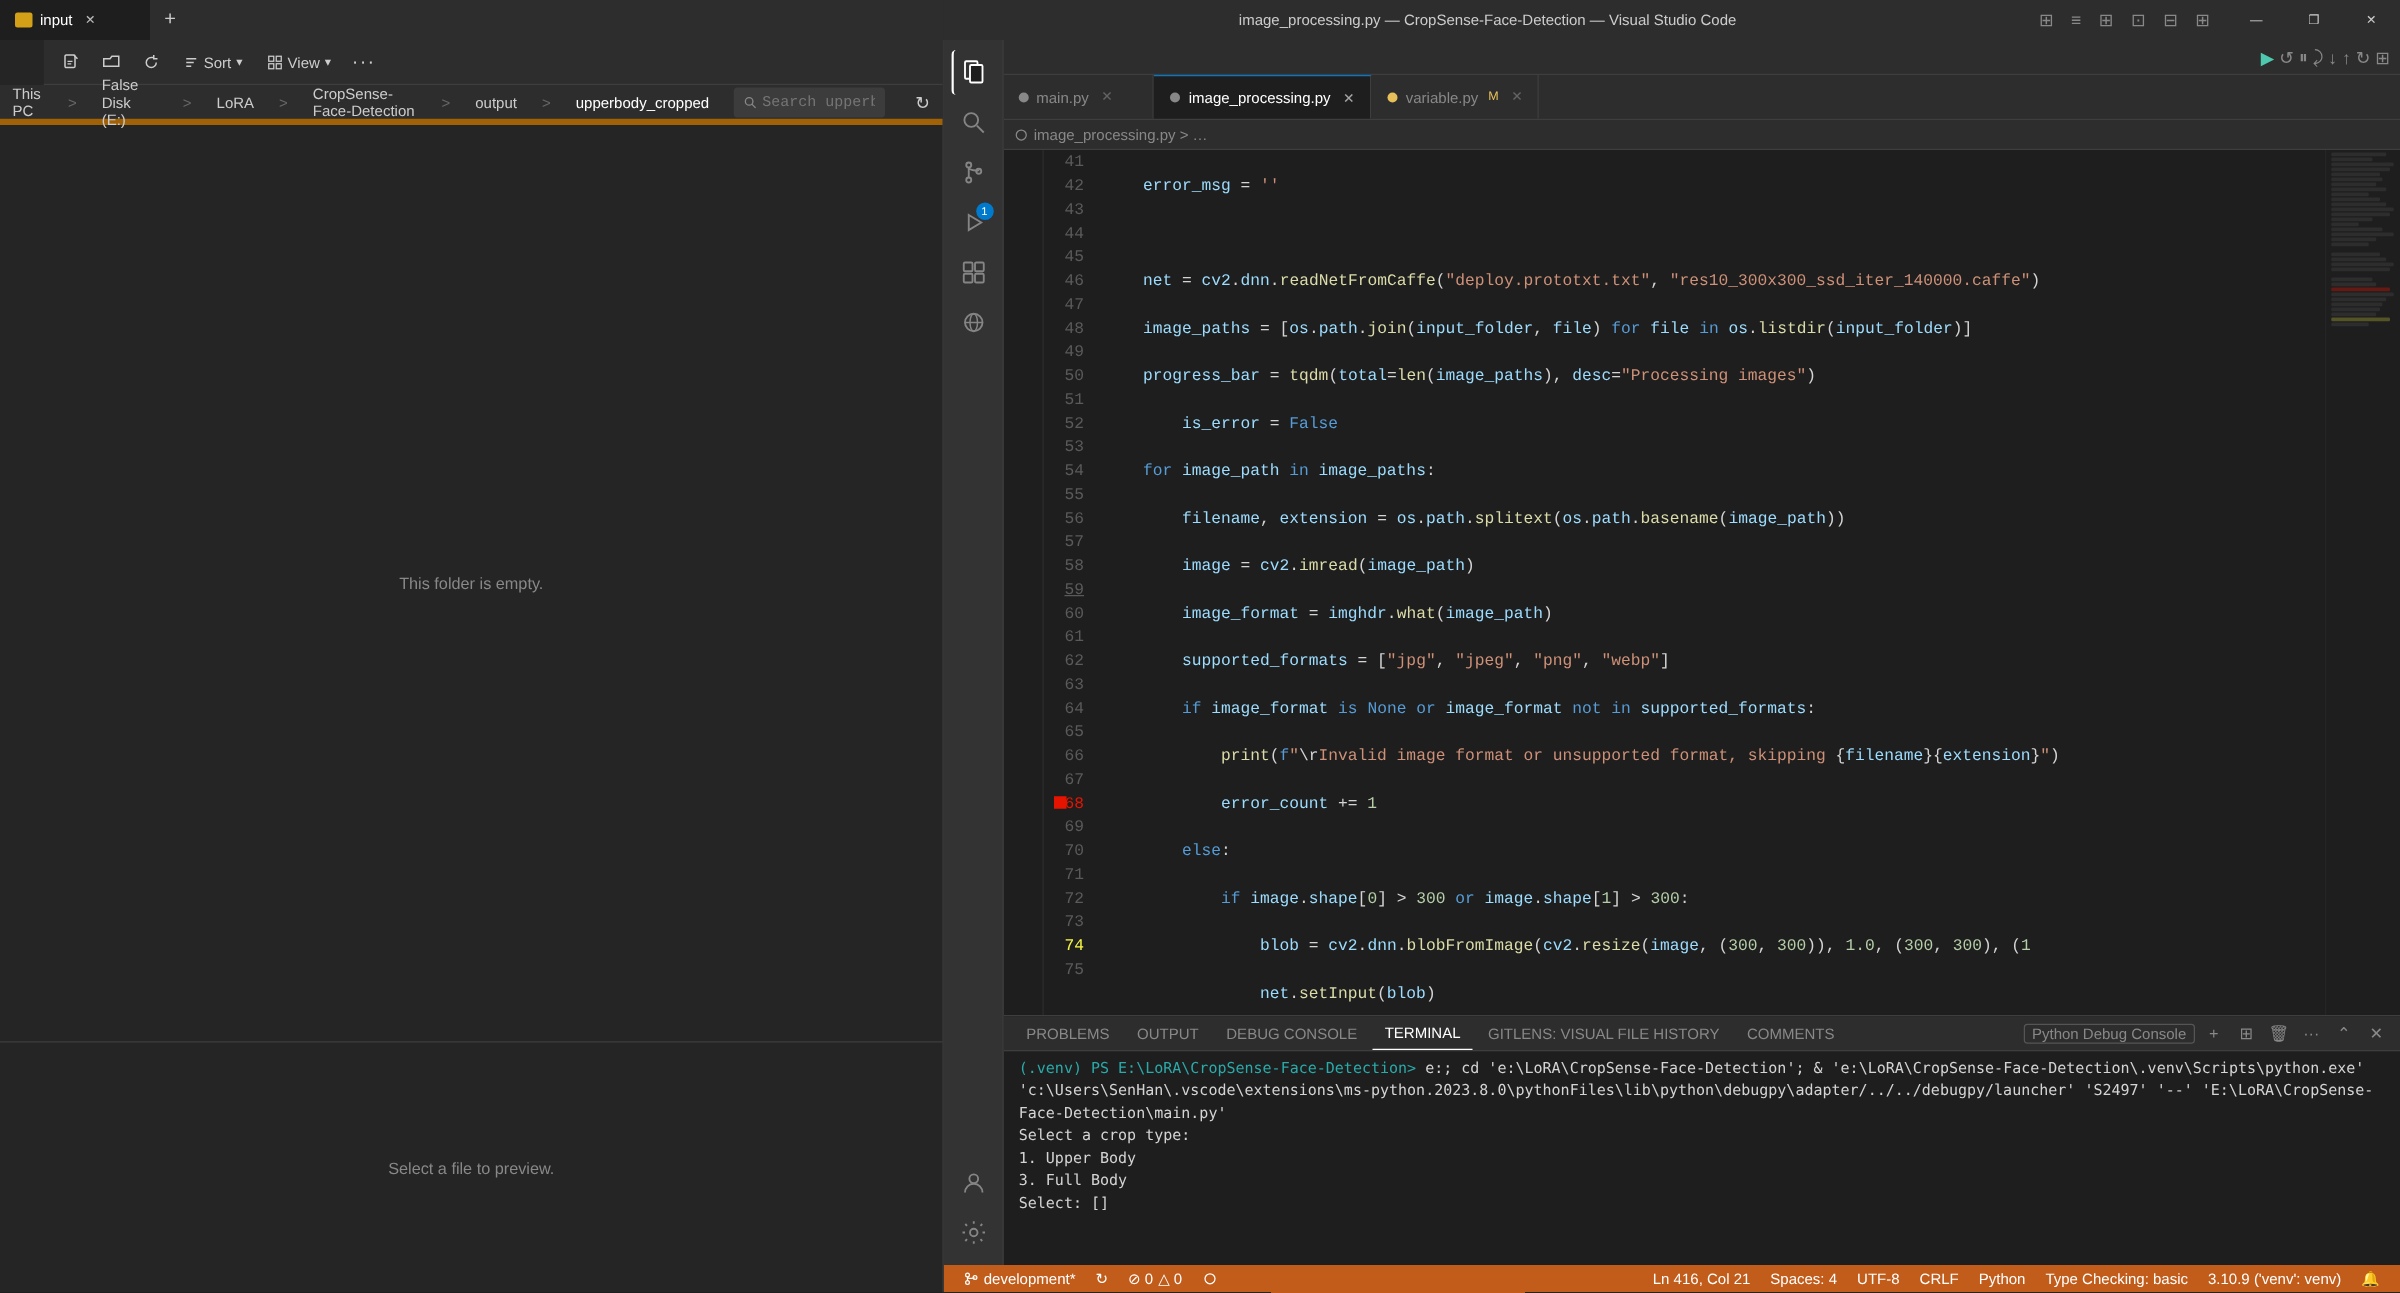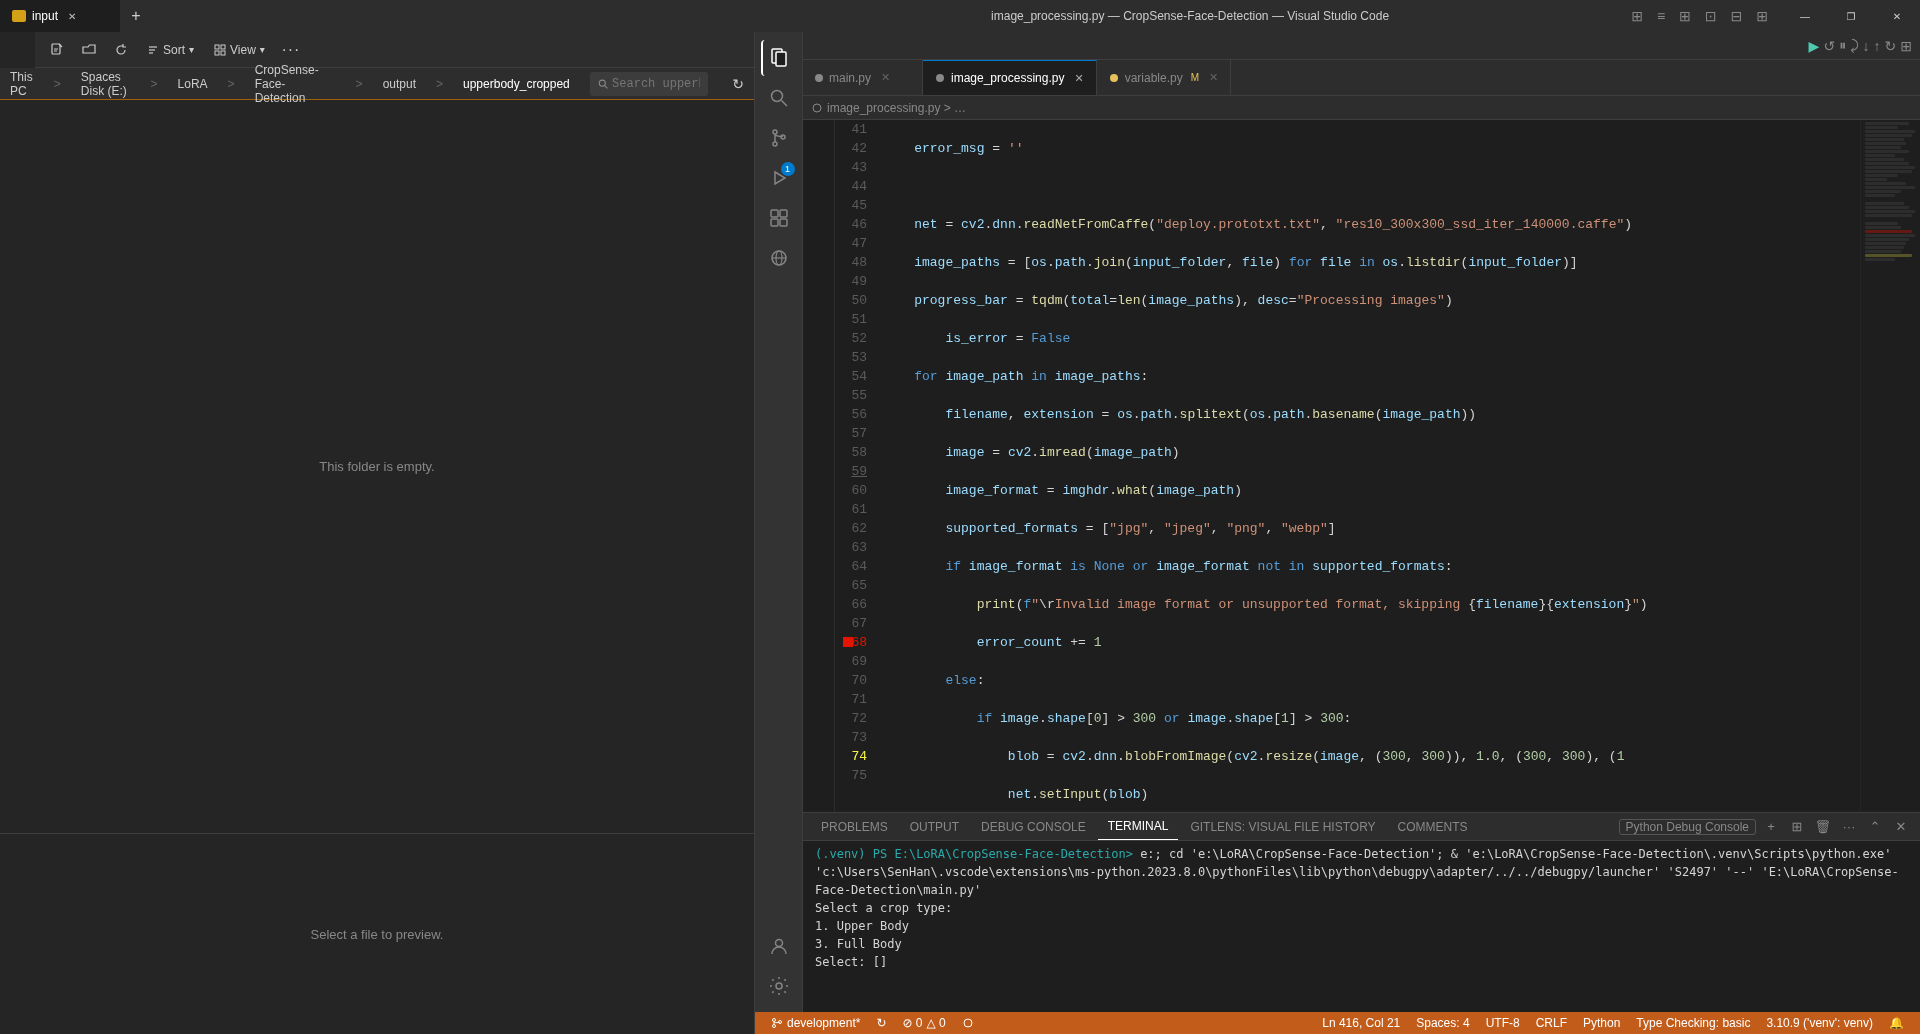--- a/index.html
+++ b/index.html
@@ -55,21 +55,21 @@
       color: #ccc; cursor: pointer; border-radius: 3px; font-size: 14px;
     }
     .toolbar-btn-text {
       display: flex; align-items: center; padding: 0 8px; height: 28px;
       color: #ccc; cursor: pointer; font-size: 12px; gap: 4px; border-radius: 3px;
     }
 
     
     .breadcrumb-bar {
       height: 32px; display: flex; align-items: center; padding: 0 10px;
-      background: #2d2d2d; border-bottom: 1px solid #a16207; gap: 20px; font-size: 12px; color: #ccc;
+      background: #2d2d2d; border-bottom: 5px solid #a16207; gap: 20px; font-size: 12px; color: #ccc;
     }
     .breadcrumb-sep { color: #666; }
     .breadcrumb-item { color: #ccc; cursor: pointer; }
     .breadcrumb-item.current { color: #fff; }
     .breadcrumb-search {
       margin-left: auto; display: flex; align-items: center;
       background: #3c3c3c; border-radius: 3px; padding: 0 8px; gap: 4px;
       width: 200px; height: 24px;
     }
     .breadcrumb-search input {
@@ -257,21 +257,21 @@
           <span style="font-size:10px;">▾</span>
         </div>
         <div class="toolbar-btn">
           <span style="font-size:16px; color:#ccc; letter-spacing:1px;">···</span>
         </div>
       </div>
 
       <div class="breadcrumb-bar">
         <span class="breadcrumb-item">This PC</span>
         <span class="breadcrumb-sep">&gt;</span>
-        <span class="breadcrumb-item">Spaces Disk (E:)</span>
+        <span class="breadcrumb-item">False Disk (E:)</span>
         <span class="breadcrumb-sep">&gt;</span>
         <span class="breadcrumb-item">LoRA</span>
         <span class="breadcrumb-sep">&gt;</span>
         <span class="breadcrumb-item">CropSense-Face-Detection</span>
         <span class="breadcrumb-sep">&gt;</span>
         <span class="breadcrumb-item">output</span>
         <span class="breadcrumb-sep">&gt;</span>
         <span class="breadcrumb-item current">upperbody_cropped</span>
         <div class="breadcrumb-search">
           <svg width="12" height="12" viewBox="0 0 12 12" fill="none">

